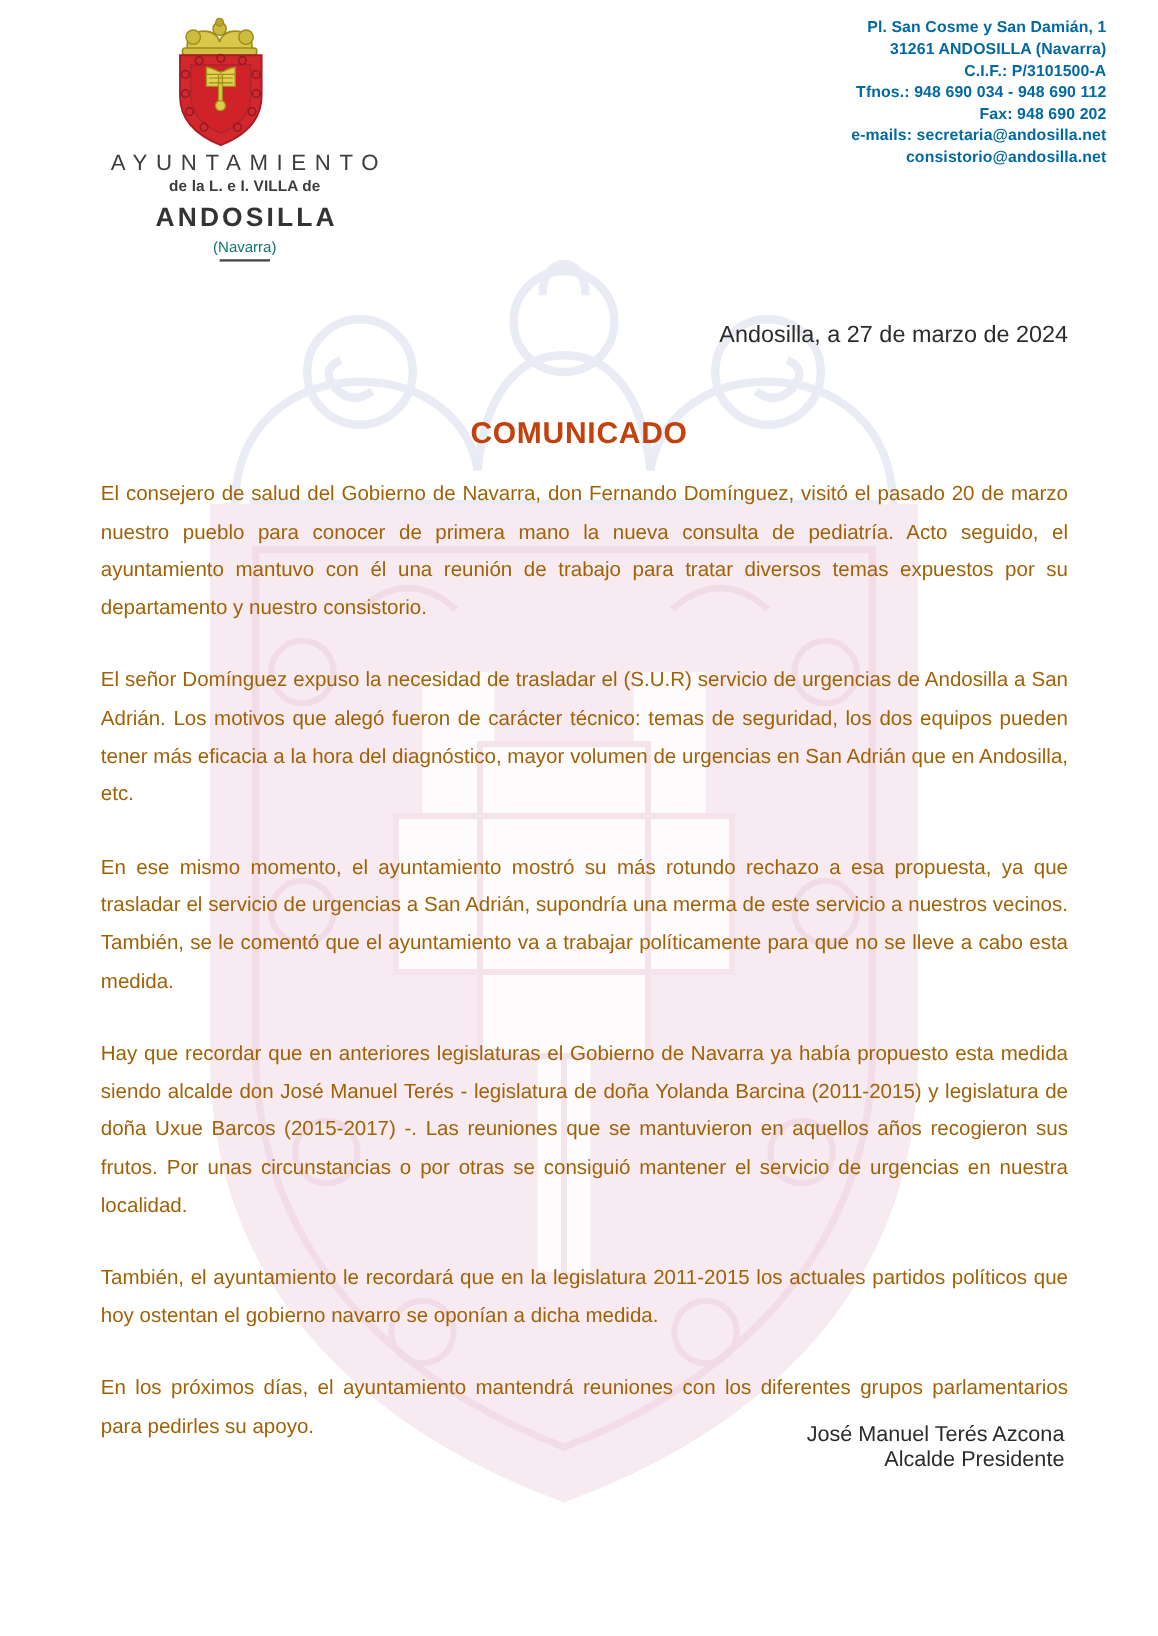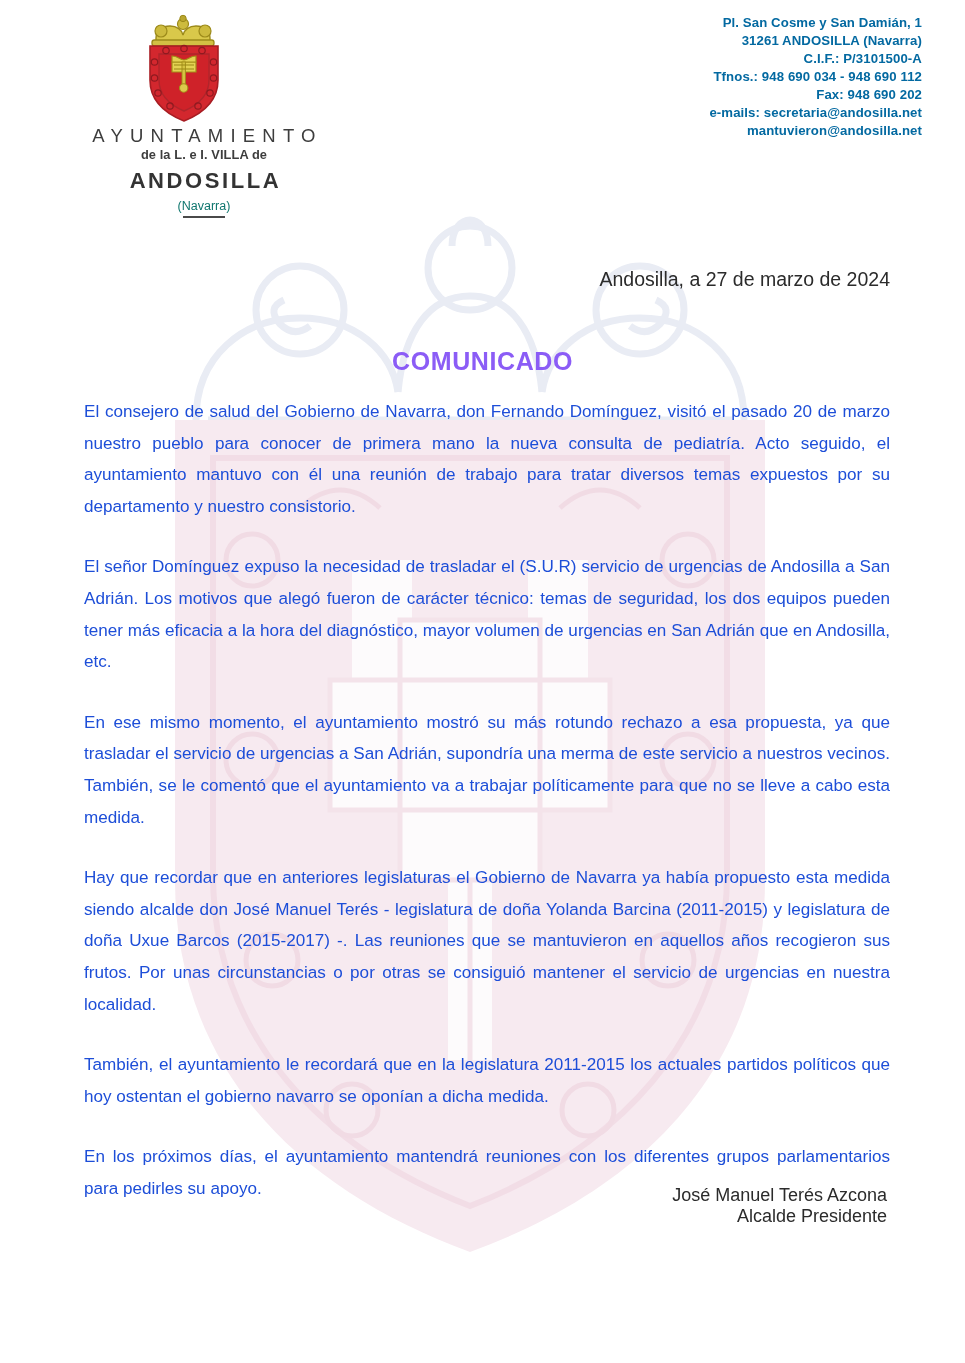--- a/index.html
+++ b/index.html
@@ -120,33 +120,33 @@
   }
   .doc-title {
     position: absolute;
     left: 0;
     top: 347px;
     width: 965px;
     text-align: center;
     font-size: 25px;
     font-weight: 700;
     letter-spacing: 0.6px;
-    color: #8b5cf6;
+    color: #c2410c;
   }
 
   .body-text {
     position: absolute;
     left: 84px;
     top: 396px;
     width: 806px;
   }
   .para {
     font-size: 17.1px;
     line-height: 31.6px;
-    color: #1d4ed8;
+    color: #a16207;
     text-align: justify;
     text-justify: inter-word;
     margin: 0 0 29px 0;
   }
   .para:last-child { margin-bottom: 0; }
 
   .signature {
     position: absolute;
     right: 78px;
     top: 1185px;
@@ -273,21 +273,21 @@
       <div class="org-rule"></div>
     </div>
 
     <div class="contact-block">
       <div>Pl. San Cosme y San Damián, 1</div>
       <div>31261 ANDOSILLA (Navarra)</div>
       <div>C.I.F.: P/3101500-A</div>
       <div>Tfnos.: 948 690 034 - 948 690 112</div>
       <div>Fax: 948 690 202</div>
       <div>e-mails: secretaria@andosilla.net</div>
-      <div>mantuvieron@andosilla.net</div>
+      <div>consistorio@andosilla.net</div>
     </div>
   </div>
 
   <div class="content">
 
     <div class="date-line">Andosilla, a 27 de marzo de 2024</div>
 
     <div class="doc-title">COMUNICADO</div>
 
     <div class="body-text">

